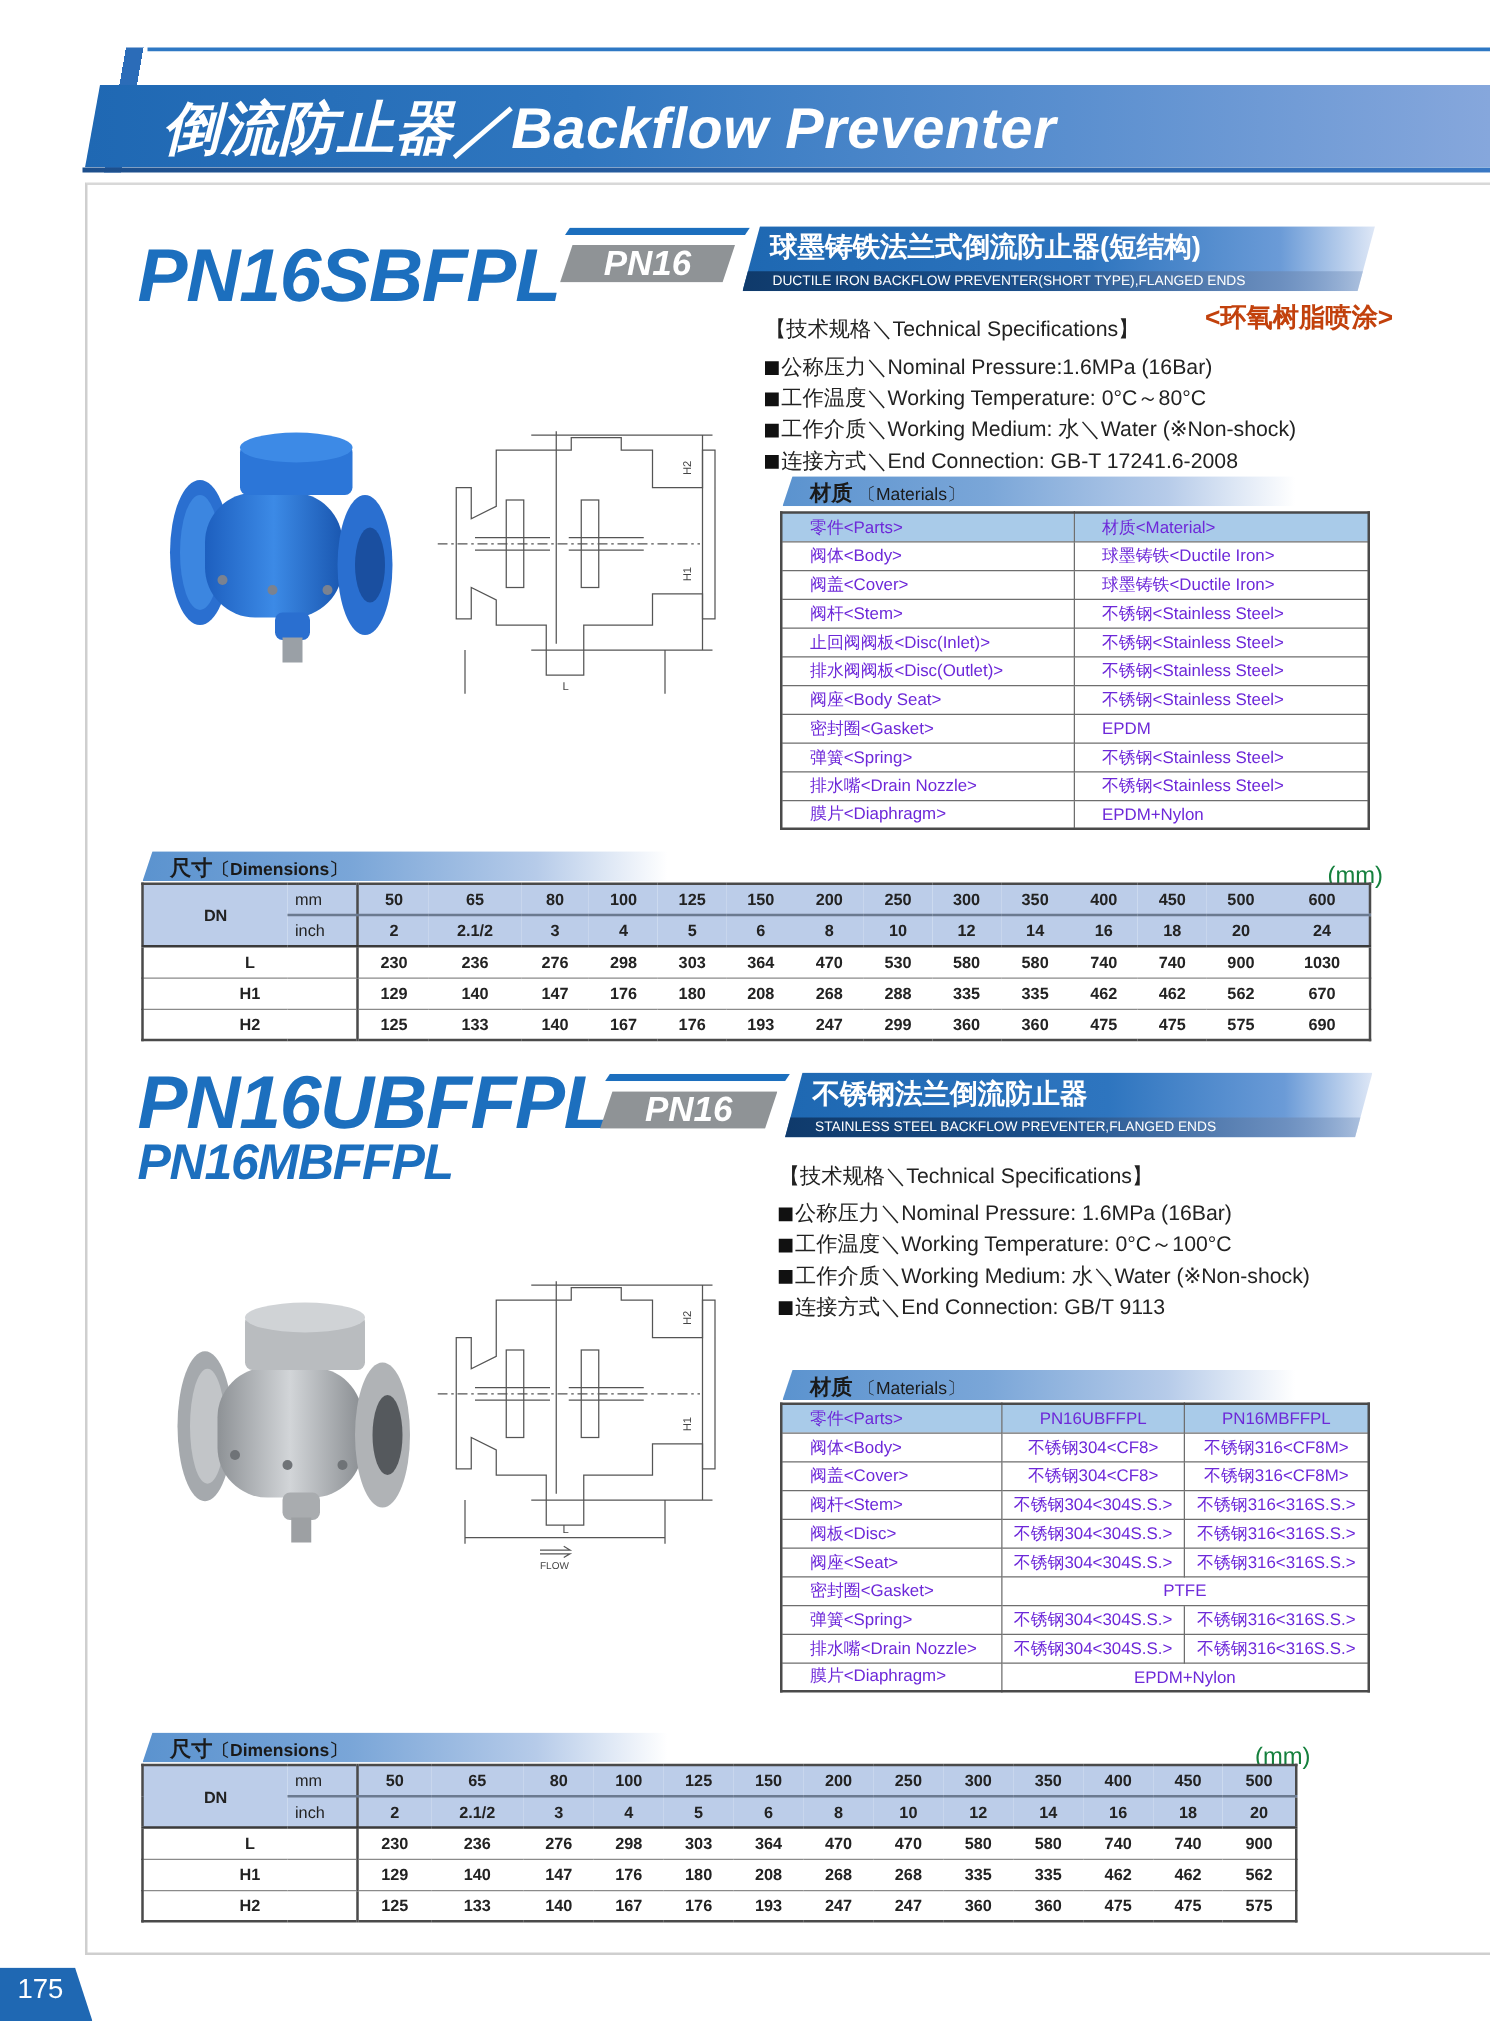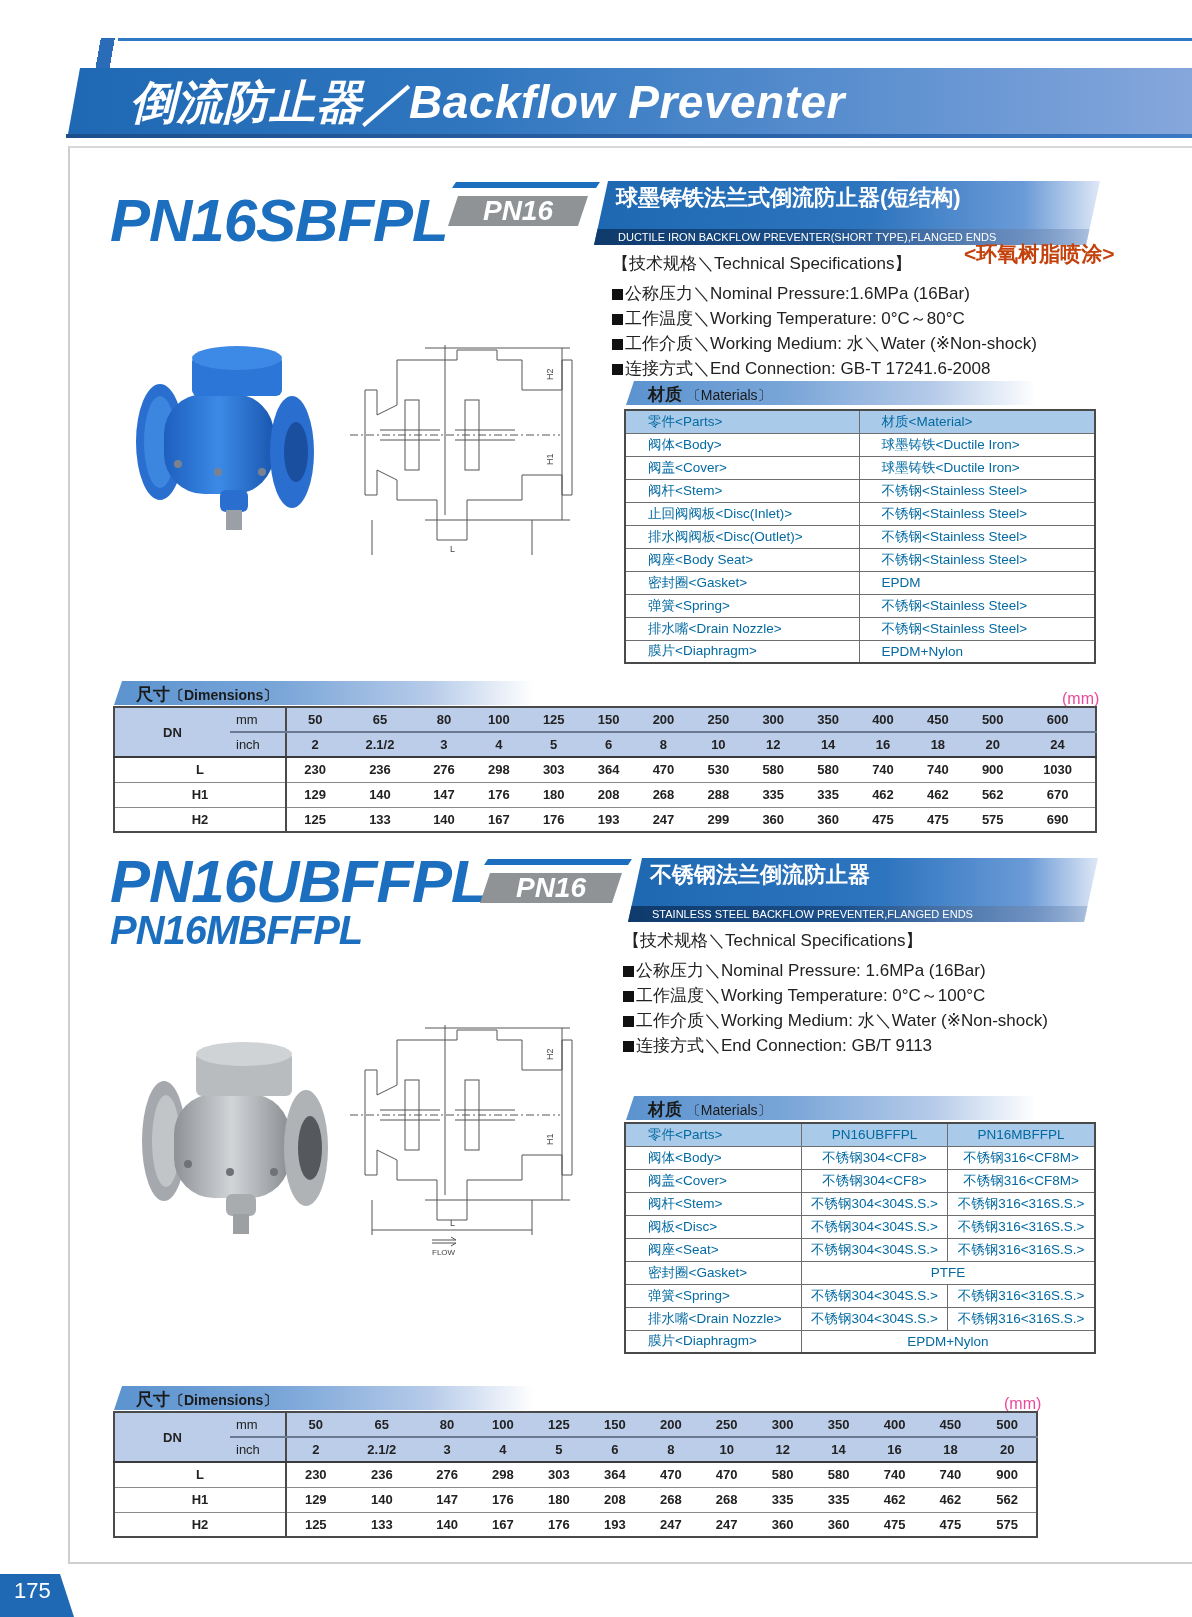--- a/index.html
+++ b/index.html
@@ -22,21 +22,21 @@
   .frame { position: absolute; left: 68px; top: 146px; width: 1124px; height: 1418px;
     border-left: 2px solid #cfcfcf; border-top: 2px solid #d8d8d8; border-bottom: 2px solid #cfcfcf; }
 
   
   .model { position: absolute; color: #1c6fbe; font-weight: bold; font-style: italic; white-space: nowrap; letter-spacing: -1px; }
   .model-big { font-size: 60px; line-height: 60px; }
   .model-mid { font-size: 40px; line-height: 40px; }
   .pn-box { position: absolute; height: 30px; background: #8f9396; color: #fff; font-weight: bold; font-style: italic;
     font-size: 28px; line-height: 30px; text-align: center; clip-path: polygon(10px 0, 100% 0, calc(100% - 10px) 100%, 0 100%); }
   .pn-stripe { position: absolute; height: 6px; background: #1c6fbe; clip-path: polygon(4px 0, 100% 0, calc(100% - 4px) 100%, 0 100%); }
-  .title-band { position: absolute; height: 64px;
+  .title-band { position: absolute; height: 52px;
     background: linear-gradient(90deg, #1e68b2 0%, #2e75bf 55%, #6b9bd7 85%, rgba(200,215,240,0.6) 100%);
     clip-path: polygon(14px 0, 100% 0, calc(100% - 14px) 100%, 0 100%); }
   .title-band .cn { position: absolute; left: 22px; top: 2px; color: #fff; font-size: 22px; font-weight: bold; white-space: nowrap; }
   .title-band .en { position: absolute; left: 0; bottom: 0; height: 16px; width: 100%;
     background: linear-gradient(90deg, #0f3a6b 0%, #1b4f8a 45%, #6c8fbf 85%, rgba(170,190,220,0.7) 100%);
     color: #fff; font-size: 11px; line-height: 16px; padding-left: 24px; white-space: nowrap; }
 
   .coating { position: absolute; left: 964px; top: 240px; font-size: 21px; font-weight: bold; color: #c2410c; white-space: nowrap; }
 
   
@@ -48,37 +48,37 @@
   
   .sec-label { position: absolute; height: 24px;
     background: linear-gradient(90deg, #5b93cf 0%, #7aa6d8 40%, #b6cbe9 75%, rgba(255,255,255,0) 100%);
     clip-path: polygon(8px 0, 100% 0, 100% 100%, 0 100%); }
   .sec-label .cn { position: absolute; left: 22px; top: 2px; font-size: 17px; font-weight: bold; color: #1a1a1a; white-space: nowrap; }
   .sec-label .en { font-size: 14px; font-weight: normal; color: #1a1a1a; }
   .sec-label.dim .en { font-weight: bold; }
 
   
   table { border-collapse: collapse; }
-  .mat { position: absolute; font-size: 13.5px; color: #0369a1; }
+  .mat { position: absolute; font-size: 13.5px; color: #6d28d9; }
   .mat td { border: 1px solid #6e6e6e; height: 23px; padding: 0 0 0 22px; white-space: nowrap; }
   .mat tr.head td { background: #a9cbe9; }
   .mat { border: 2px solid #4a4a4a; }
   .mat2 td.c { text-align: center; padding: 0; }
 
   
   .dim-table { position: absolute; font-size: 13px; font-weight: bold; color: #222; border: 2px solid #4a4a4a; }
   .dim-table td { height: 25px; text-align: center; border-bottom: 1px solid #8a8a8a; white-space: nowrap; }
   .dim-table tr.h td { background: #bccde9; }
   .dim-table tr.h1 td { border-bottom: 2px solid #6b7a90; }
   .dim-table tr.h2 td { border-bottom: 2px solid #3a3a3a; }
   .dim-table td.dn { width: 116px; }
   .dim-table td.unit { width: 56px; text-align: left; padding-left: 6px; font-weight: normal; border-bottom: 1px solid #5a6a80; }
   .dim-table td.lbl { text-align: center; border-right: 2px solid #4a4a4a; }
   .dim-table td.sep { border-right: 2px solid #4a4a4a; }
-  .mm-note { position: absolute; font-size: 16px; color: #ec4899; }
+  .mm-note { position: absolute; font-size: 19px; color: #15803d; }
 
   
   .photo { position: absolute; }
   .drawing { position: absolute; }
 
   .page-tab { position: absolute; left: 0; top: 1574px; width: 74px; height: 43px; background: #1f68b3;
     clip-path: polygon(0 0, 60px 0, 74px 100%, 0 100%); }
   .page-num { position: absolute; left: 14px; top: 1578px; color: #fff; font-size: 22px; }
 </style>
 </head>

